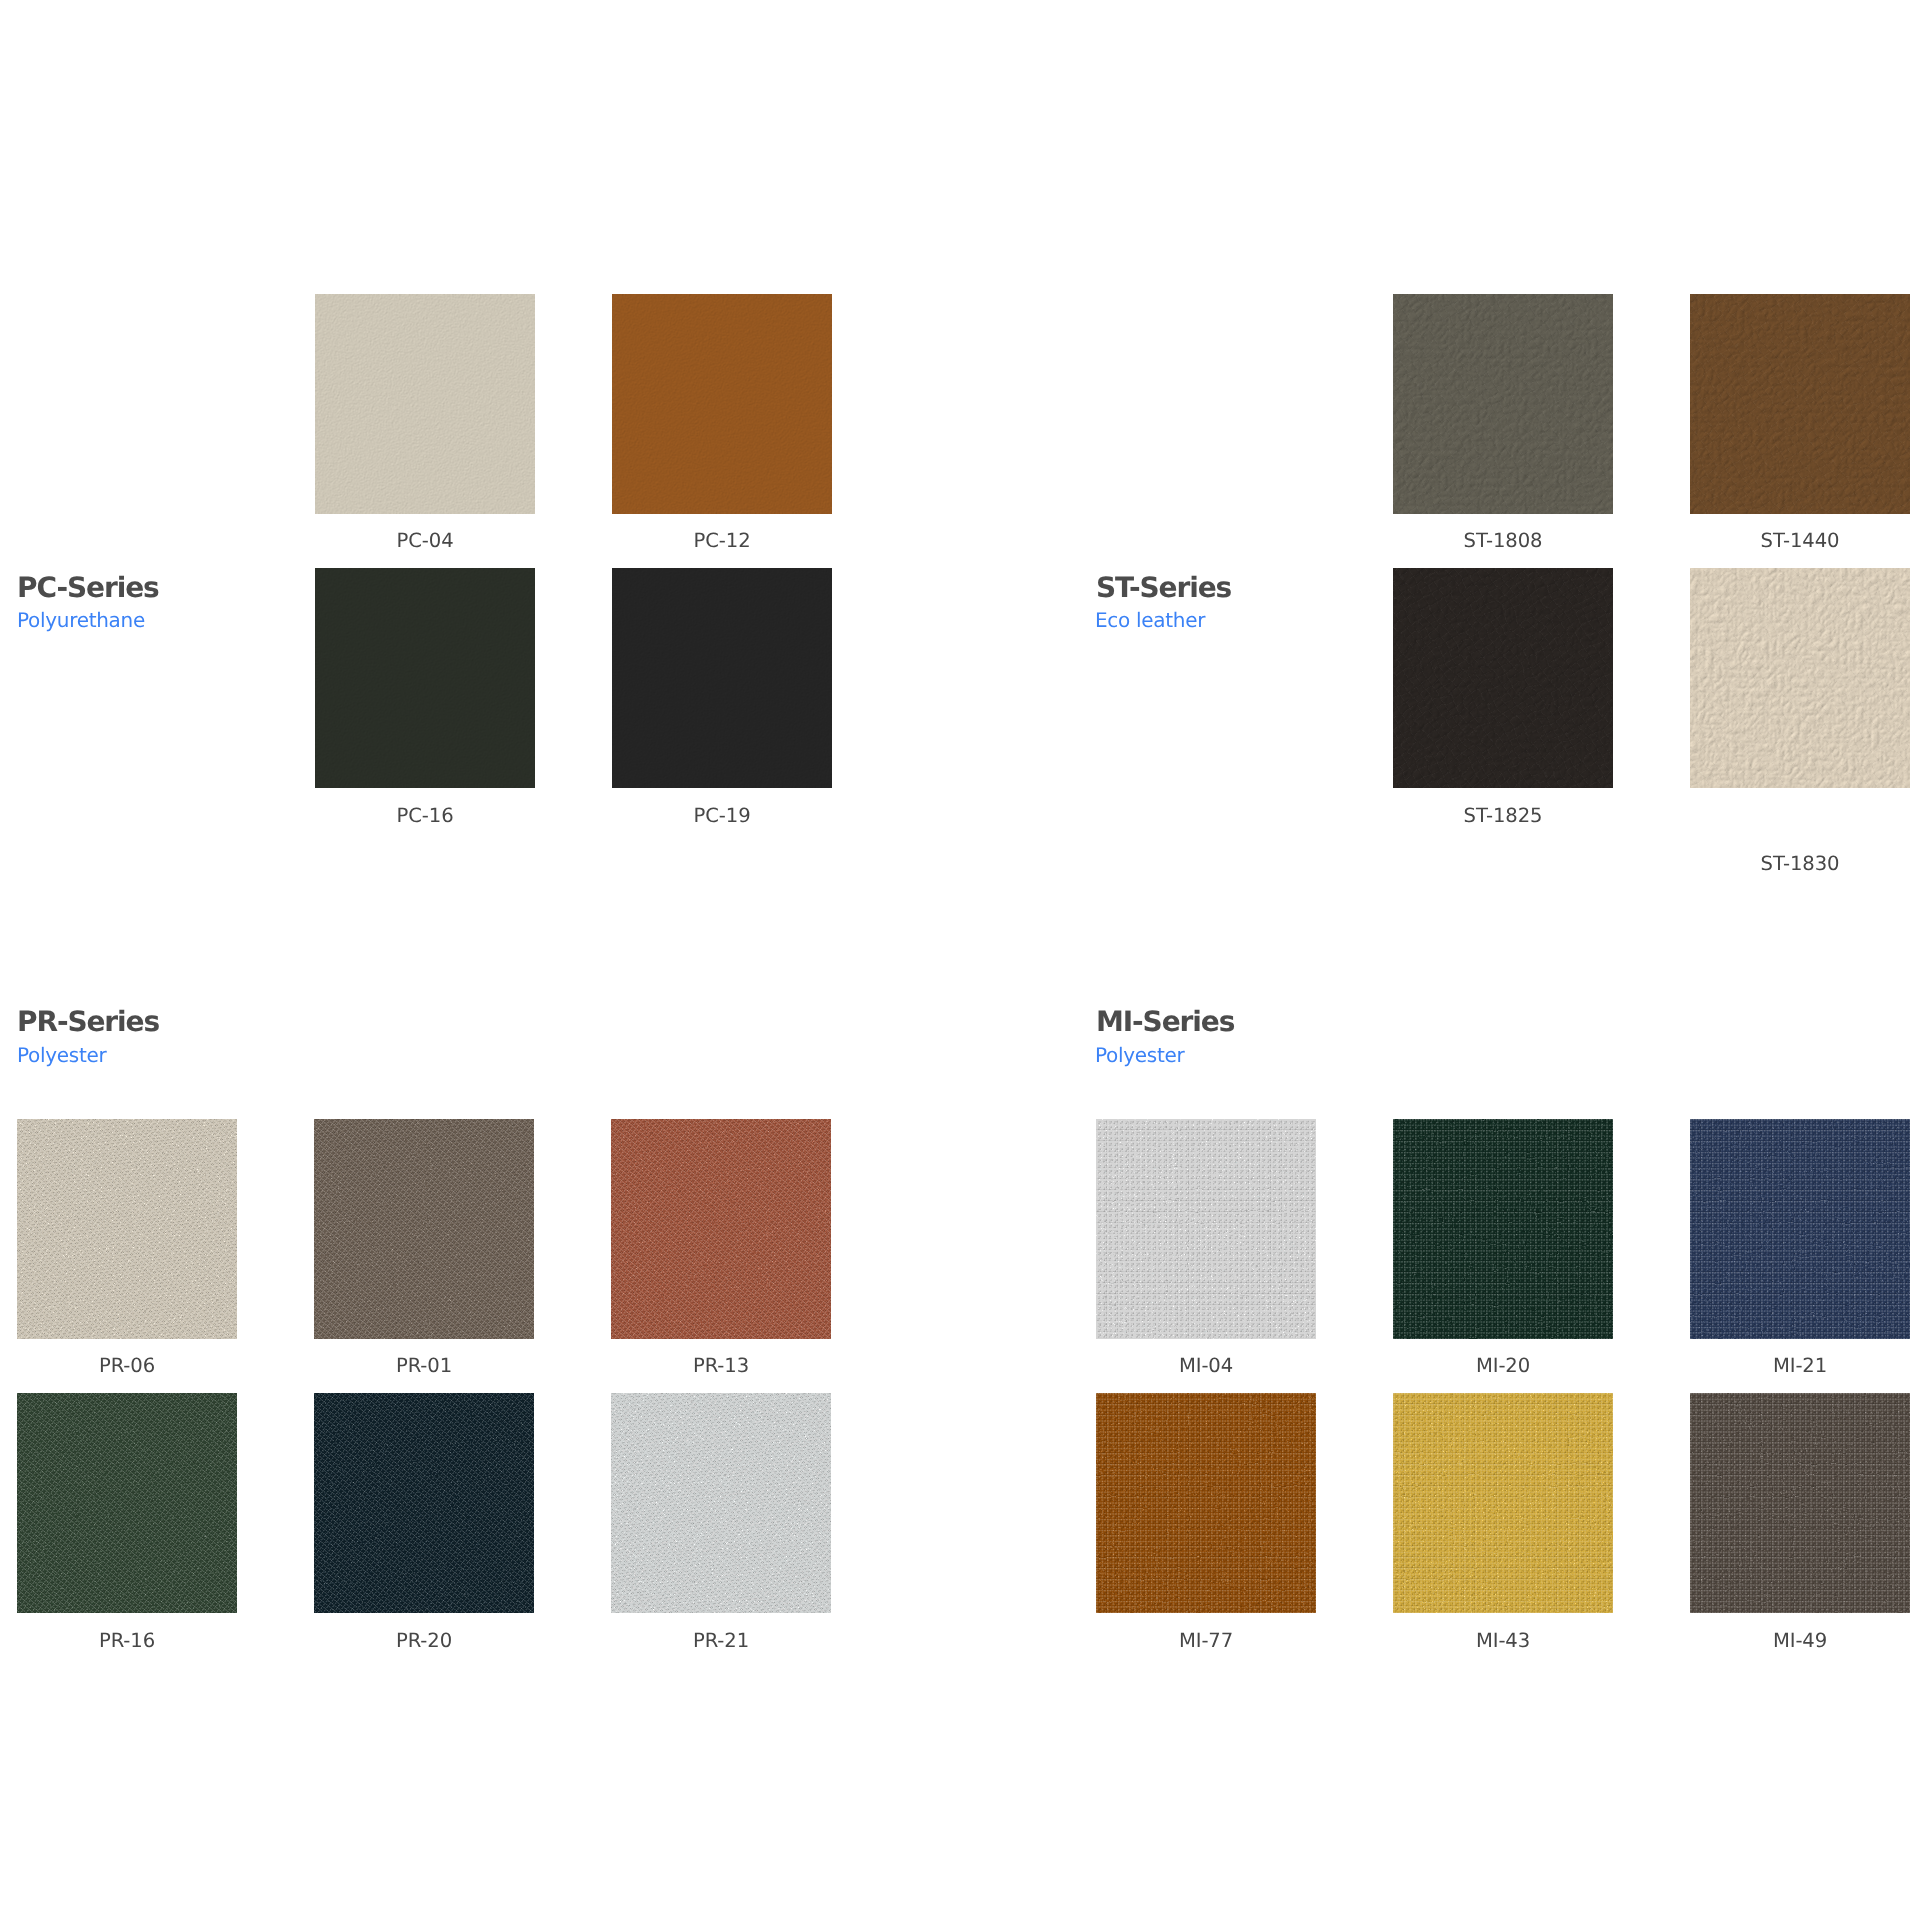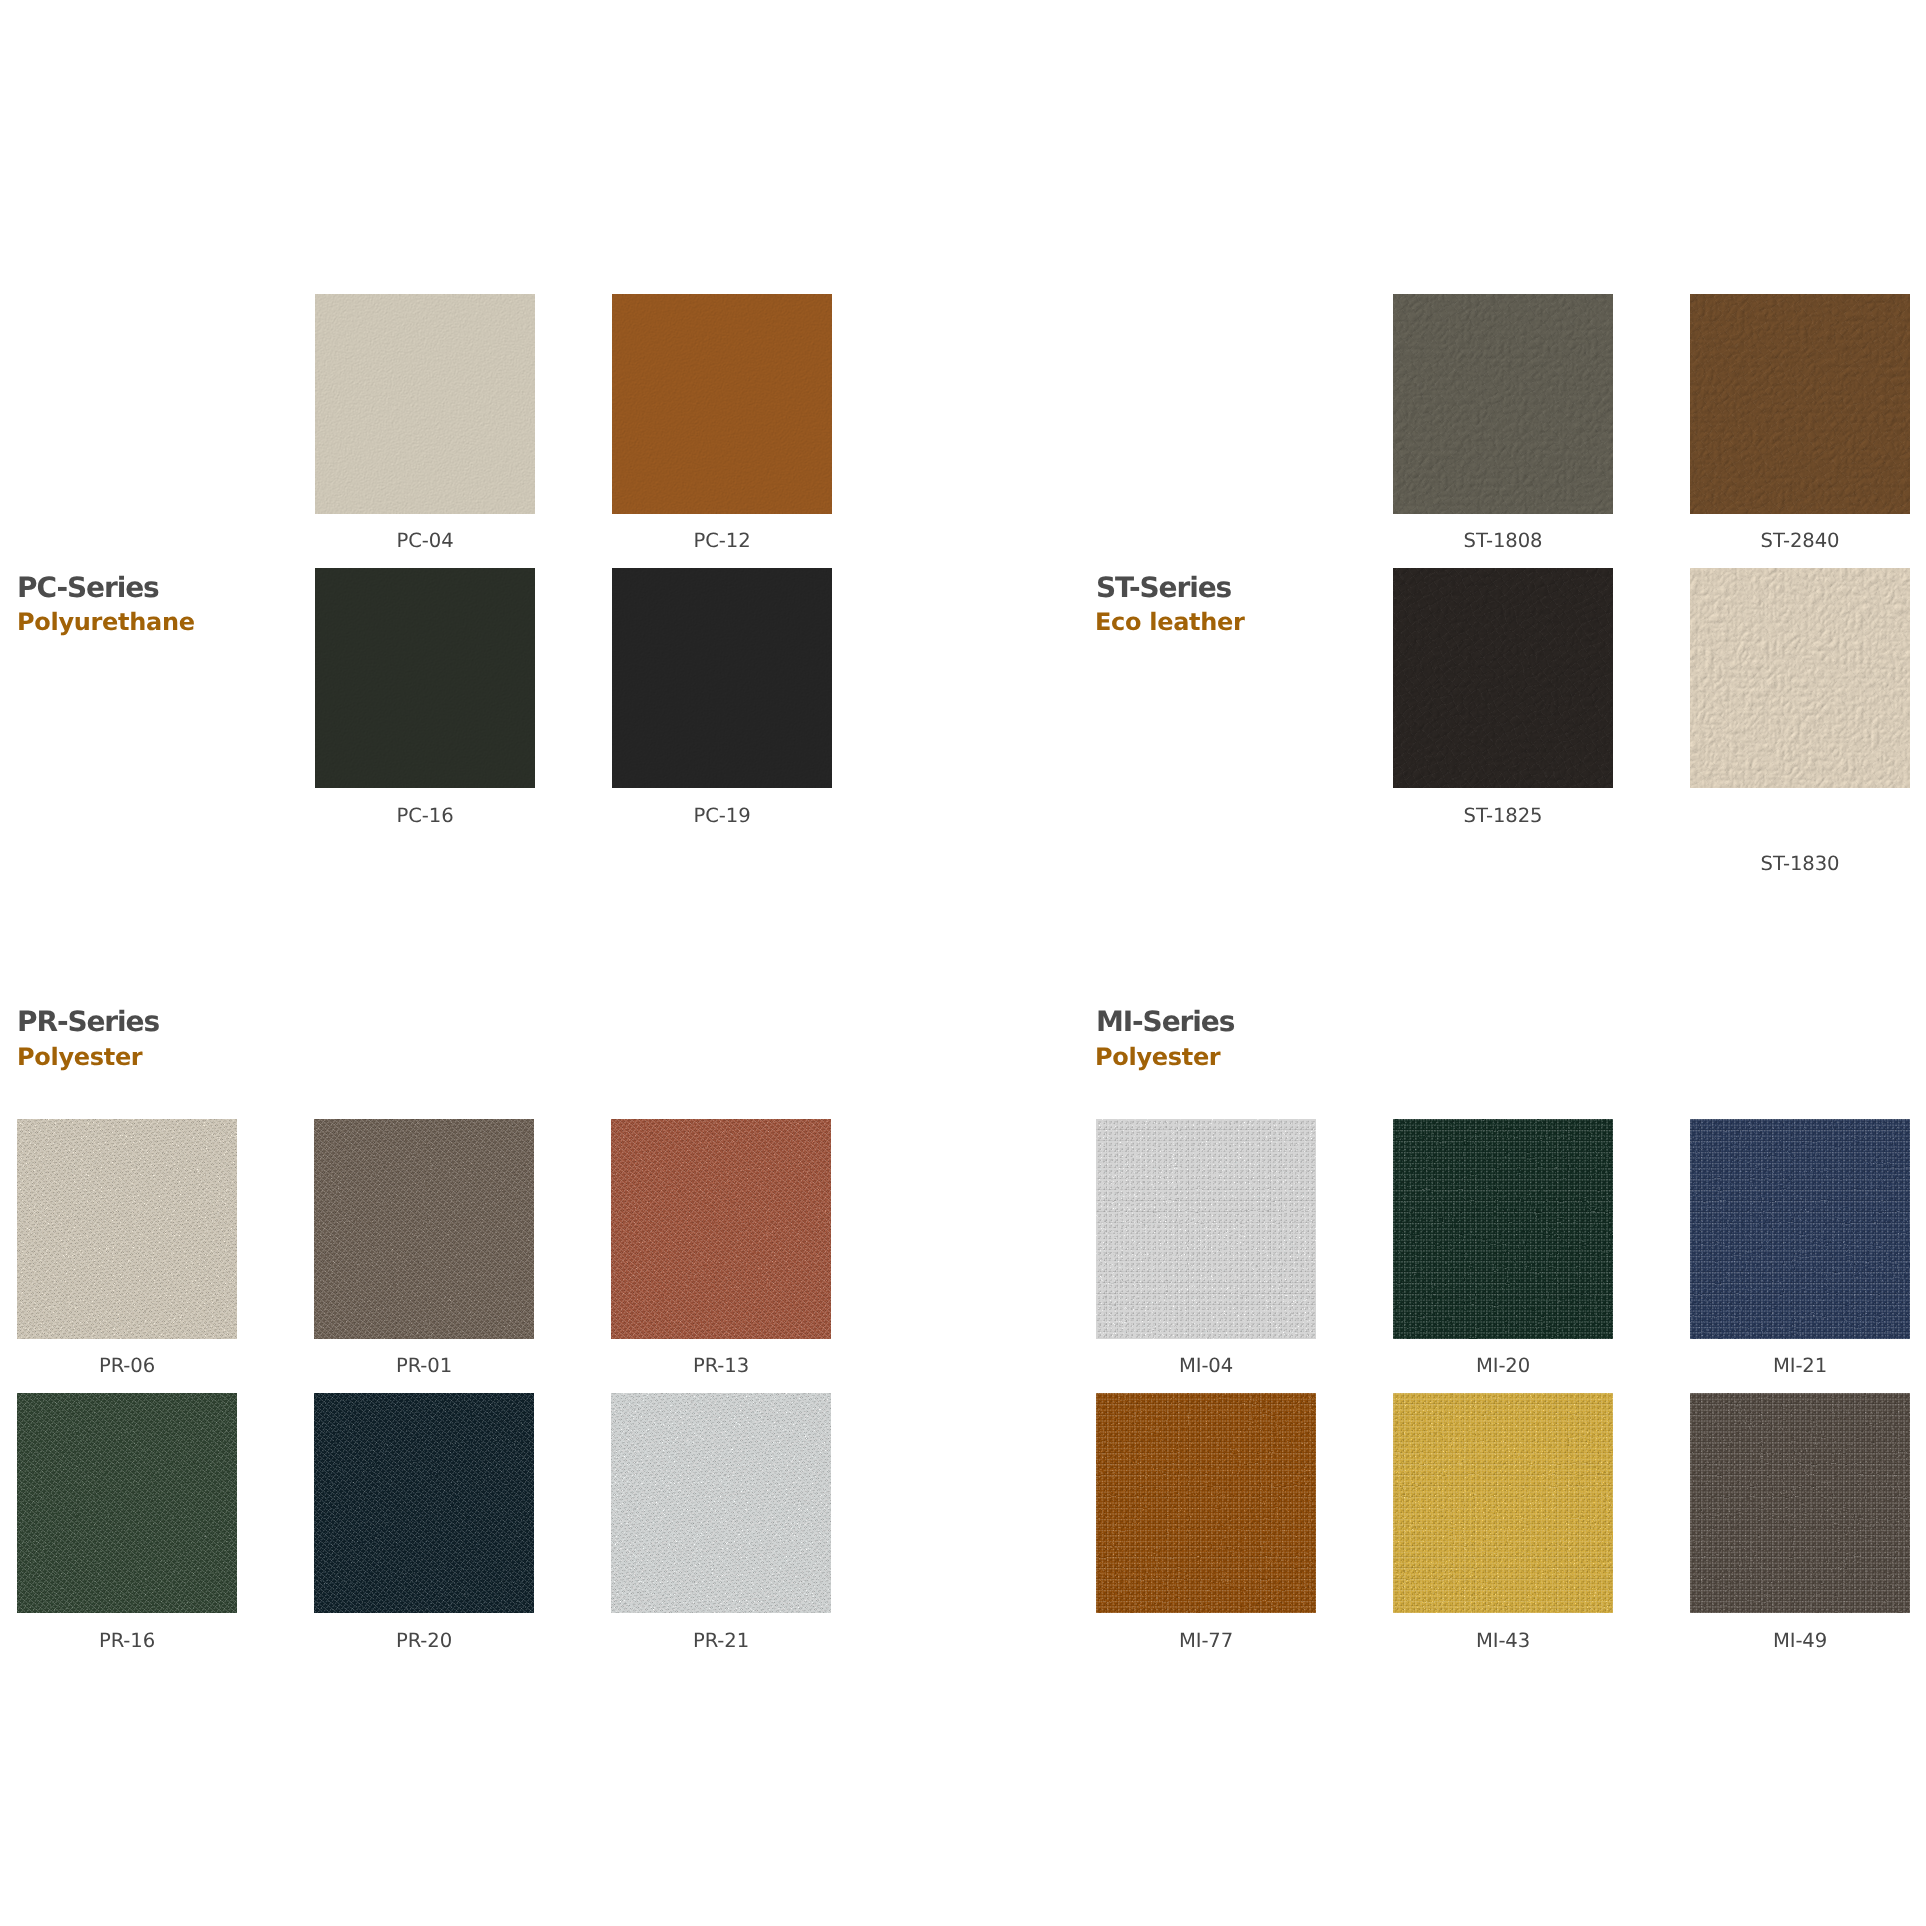--- a/index.html
+++ b/index.html
@@ -5,22 +5,22 @@
 <style>
   html,body{margin:0;padding:0;background:#ffffff;}
   body{width:1926px;height:1926px;
        font-family:"Liberation Sans", sans-serif;
        -webkit-font-smoothing:antialiased;
        text-rendering:geometricPrecision;}
   #page{position:relative;opacity:0.999;width:1926px;height:1926px;overflow:hidden;background:#fff;}
   .section{position:absolute;left:0;top:0;width:100%;height:100%;}
   .series-title{position:absolute;font-family:"DejaVu Sans",sans-serif;font-weight:bold;color:#4c4c4c;
        font-size:28px;letter-spacing:-1.1px;line-height:1;white-space:nowrap;}
-  .series-sub{position:absolute;color:#a16207;font-family:"DejaVu Sans",sans-serif;
-       font-size:24px;line-height:1;letter-spacing:-0.3px;white-space:nowrap;font-weight:700;}
+  .series-sub{position:absolute;color:#3b82f6;font-family:"DejaVu Sans",sans-serif;
+       font-size:20px;line-height:1;letter-spacing:-0.3px;white-space:nowrap;font-weight:400;}
   .sw{position:absolute;overflow:hidden;}
   .sw svg{position:absolute;left:0;top:0;}
   .sw-label{position:absolute;text-align:center;color:#474747;
        font-family:"DejaVu Sans",sans-serif;font-weight:400;
        font-size:19.6px;line-height:1;white-space:nowrap;letter-spacing:-0.1px;}
 </style>
 </head>
 <body>
 
 <div id="page">
@@ -123,21 +123,21 @@
           <feTurbulence type="fractalNoise" baseFrequency="0.013" numOctaves="3" seed="73" result="d"></feTurbulence>
           <feDisplacementMap in="SourceGraphic" in2="d" scale="30" xChannelSelector="R" yChannelSelector="G"></feDisplacementMap>
         </filter>
       </defs>
       <rect width="507" height="507" filter="url(#t6)"></rect>
       <g style="mix-blend-mode:hard-light;opacity:0.45">
         <rect width="507" height="507" fill="url(#h6)" filter="url(#w6)"></rect>
       </g>
     </svg>
              </div>
-      <div class="sw-label" style="left:1690px;top:531px;width:220px">ST-2840</div>
+      <div class="sw-label" style="left:1690px;top:531px;width:220px">ST-1440</div>
       <div class="sw" style="left:1393px;top:568px;width:220px;height:220px">
                <svg width="220" height="220" viewBox="0 0 507 507" xmlns="http://www.w3.org/2000/svg">
       <defs>
         <filter id="t7" x="0" y="0" width="100%" height="100%" color-interpolation-filters="sRGB">
           <feTurbulence type="turbulence" baseFrequency="0.055 0.047" numOctaves="6" seed="54" result="n"></feTurbulence>
           <feDiffuseLighting in="n" lighting-color="#2a2522" surfaceScale="0.8" diffuseConstant="1.17">
             <feDistantLight azimuth="225" elevation="54"></feDistantLight>
           </feDiffuseLighting>
         </filter>
         <pattern id="h7" width="27" height="27" patternUnits="userSpaceOnUse" patternTransform="rotate(11)">

